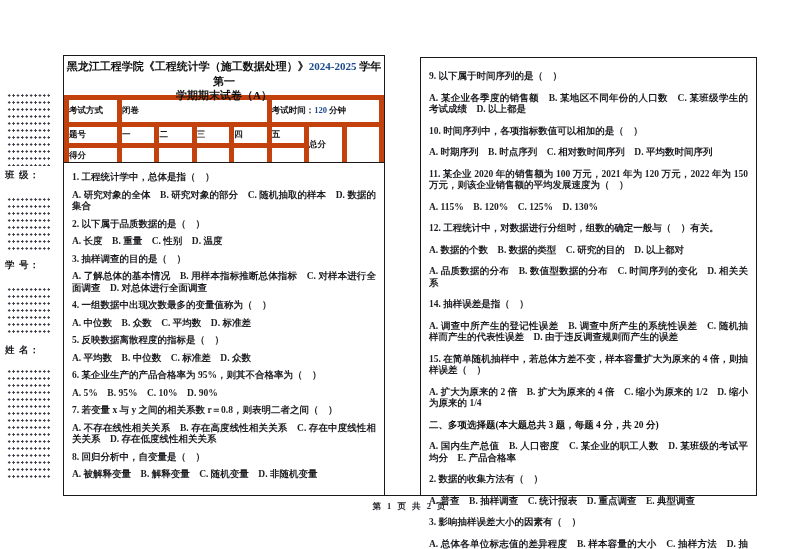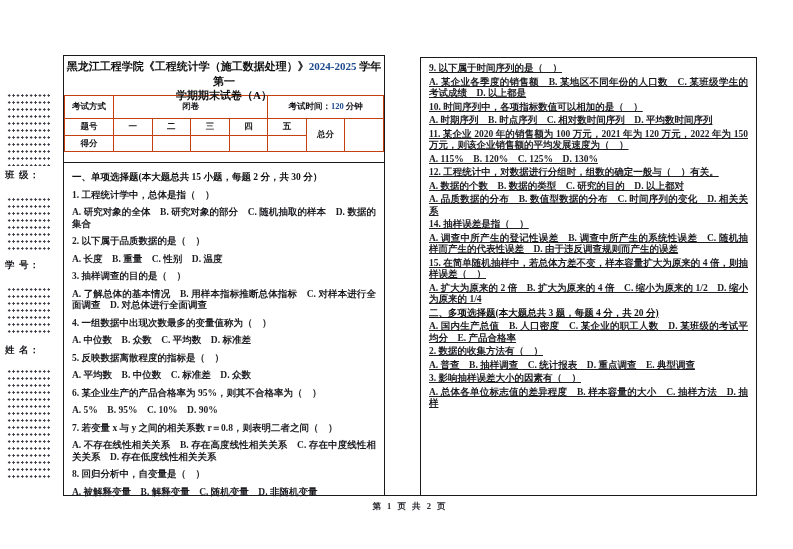--- a/index.html
+++ b/index.html
@@ -32,21 +32,21 @@
   }
   .paper-title{
     height:36px;padding-top:3px;text-align:center;
     font-size:11px;font-weight:bold;line-height:14.5px;color:#111;
   }
   .title-year{color:#1c4a8c;}
   table.exam-table{
     width:100%;border-collapse:collapse;table-layout:fixed;
   }
   table.exam-table td{
-    border:1px solid #c2410c;text-align:center;vertical-align:middle;
+    border:5px solid #c2410c;vertical-align:middle;
     font-size:8.5px;font-weight:bold;padding:0;color:#141418;
     overflow:hidden;white-space:nowrap;
   }
   table.exam-table tr.r1 td{height:22px;}
   table.exam-table tr.r2 td{height:16px;}
   table.exam-table tr.r3 td{height:15px;}
   .time-num{color:#1c4a8c;}
 
   
   .qbox{
@@ -56,21 +56,21 @@
   }
   .qbox.left{left:63px;top:162px;width:322px;height:334px;}
   .qbox.right{left:420px;top:57px;width:337px;height:439px;}
   .sec-heading{
     font-size:9.5px;font-weight:bold;line-height:11.5px;margin:6px 0;color:#111;
   }
   .q,.opts{
     font-size:9.5px;font-weight:600;line-height:11.5px;margin:6px 0;
     color:#1d1d22;text-align:justify;
   }
-  .qbox.right .q,.qbox.right .opts,.qbox.right .sec-heading{margin:2px 0;text-decoration:underline;}
+  .qbox.right .q,.qbox.right .opts,.qbox.right .sec-heading{margin:10px 0;}
 
   
   .bottom-rule{
     position:absolute;left:63px;top:495px;width:694px;height:0;
     border-top:1.5px solid #1a1a1a;
   }
 
   
   .page-footer{
     position:absolute;left:63px;top:501px;width:694px;text-align:center;
@@ -118,21 +118,20 @@
       <td></td>
       <td></td>
       <td></td>
       <td></td>
     </tr>
   </tbody>
     </table>
 </div>
 
 <div class="qbox left">
-  <p class="sec-heading">一、单项选择题(本大题总共 15 小题，每题 2 分，共 30 分）</p>
 
   <p class="q">1. 工程统计学中，总体是指（　）</p>
   <p class="opts">A. 研究对象的全体　B. 研究对象的部分　C. 随机抽取的样本　D. 数据的集合</p>
   <p class="q">2. 以下属于品质数据的是（　）</p>
   <p class="opts">A. 长度　B. 重量　C. 性别　D. 温度</p>
   <p class="q">3. 抽样调查的目的是（　）</p>
   <p class="opts">A. 了解总体的基本情况　B. 用样本指标推断总体指标　C. 对样本进行全面调查　D. 对总体进行全面调查</p>
   <p class="q">4. 一组数据中出现次数最多的变量值称为（　）</p>
   <p class="opts">A. 中位数　B. 众数　C. 平均数　D. 标准差</p>
   <p class="q">5. 反映数据离散程度的指标是（　）</p>

